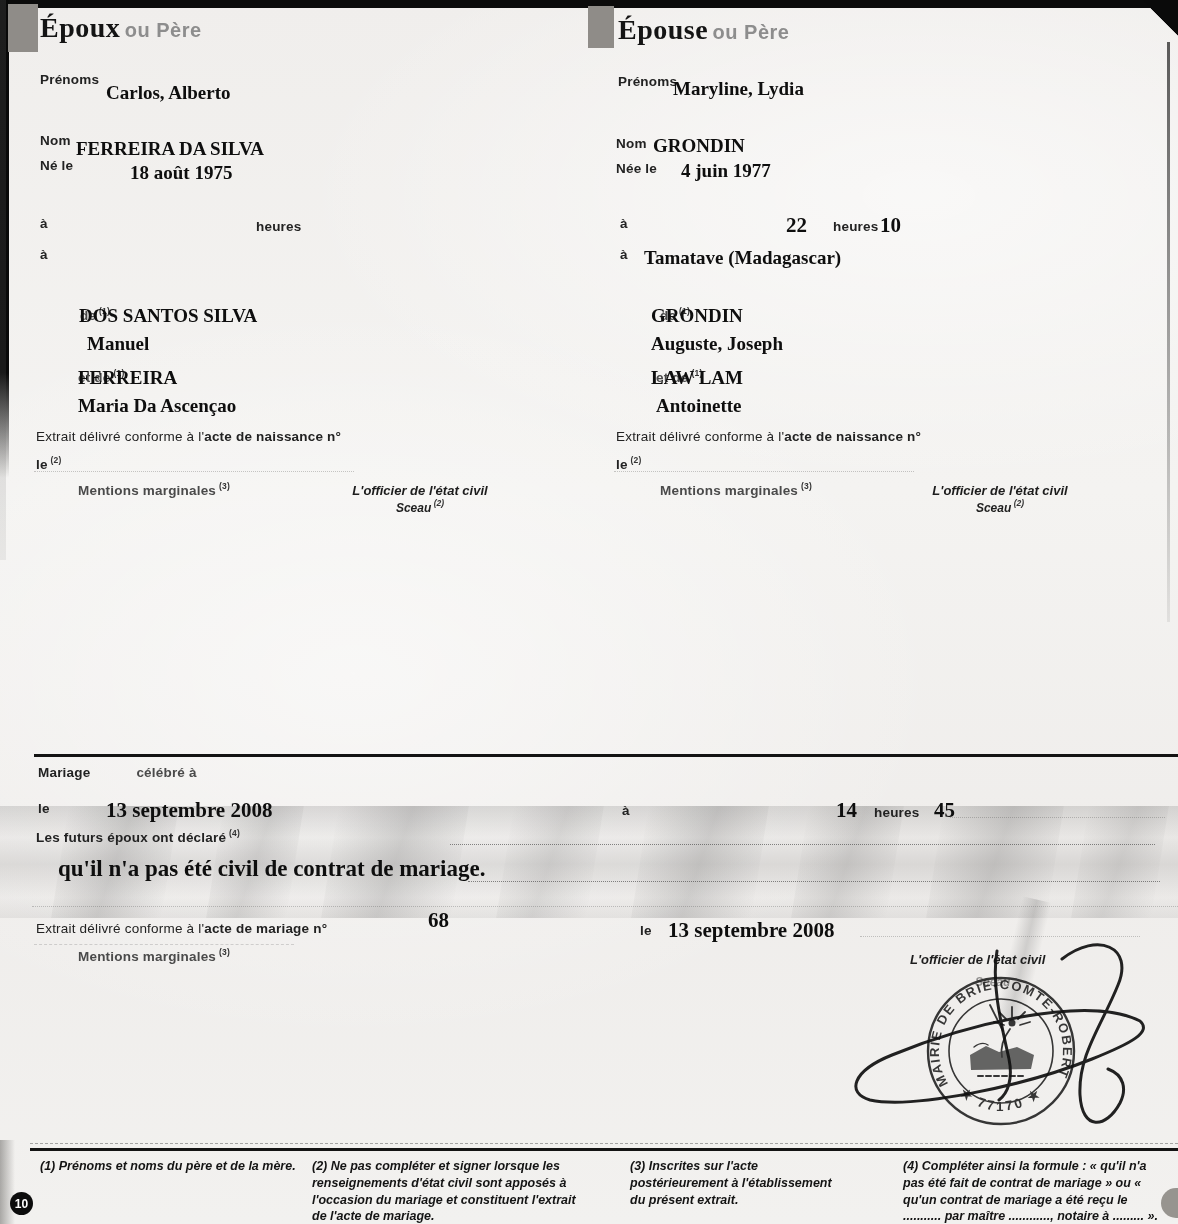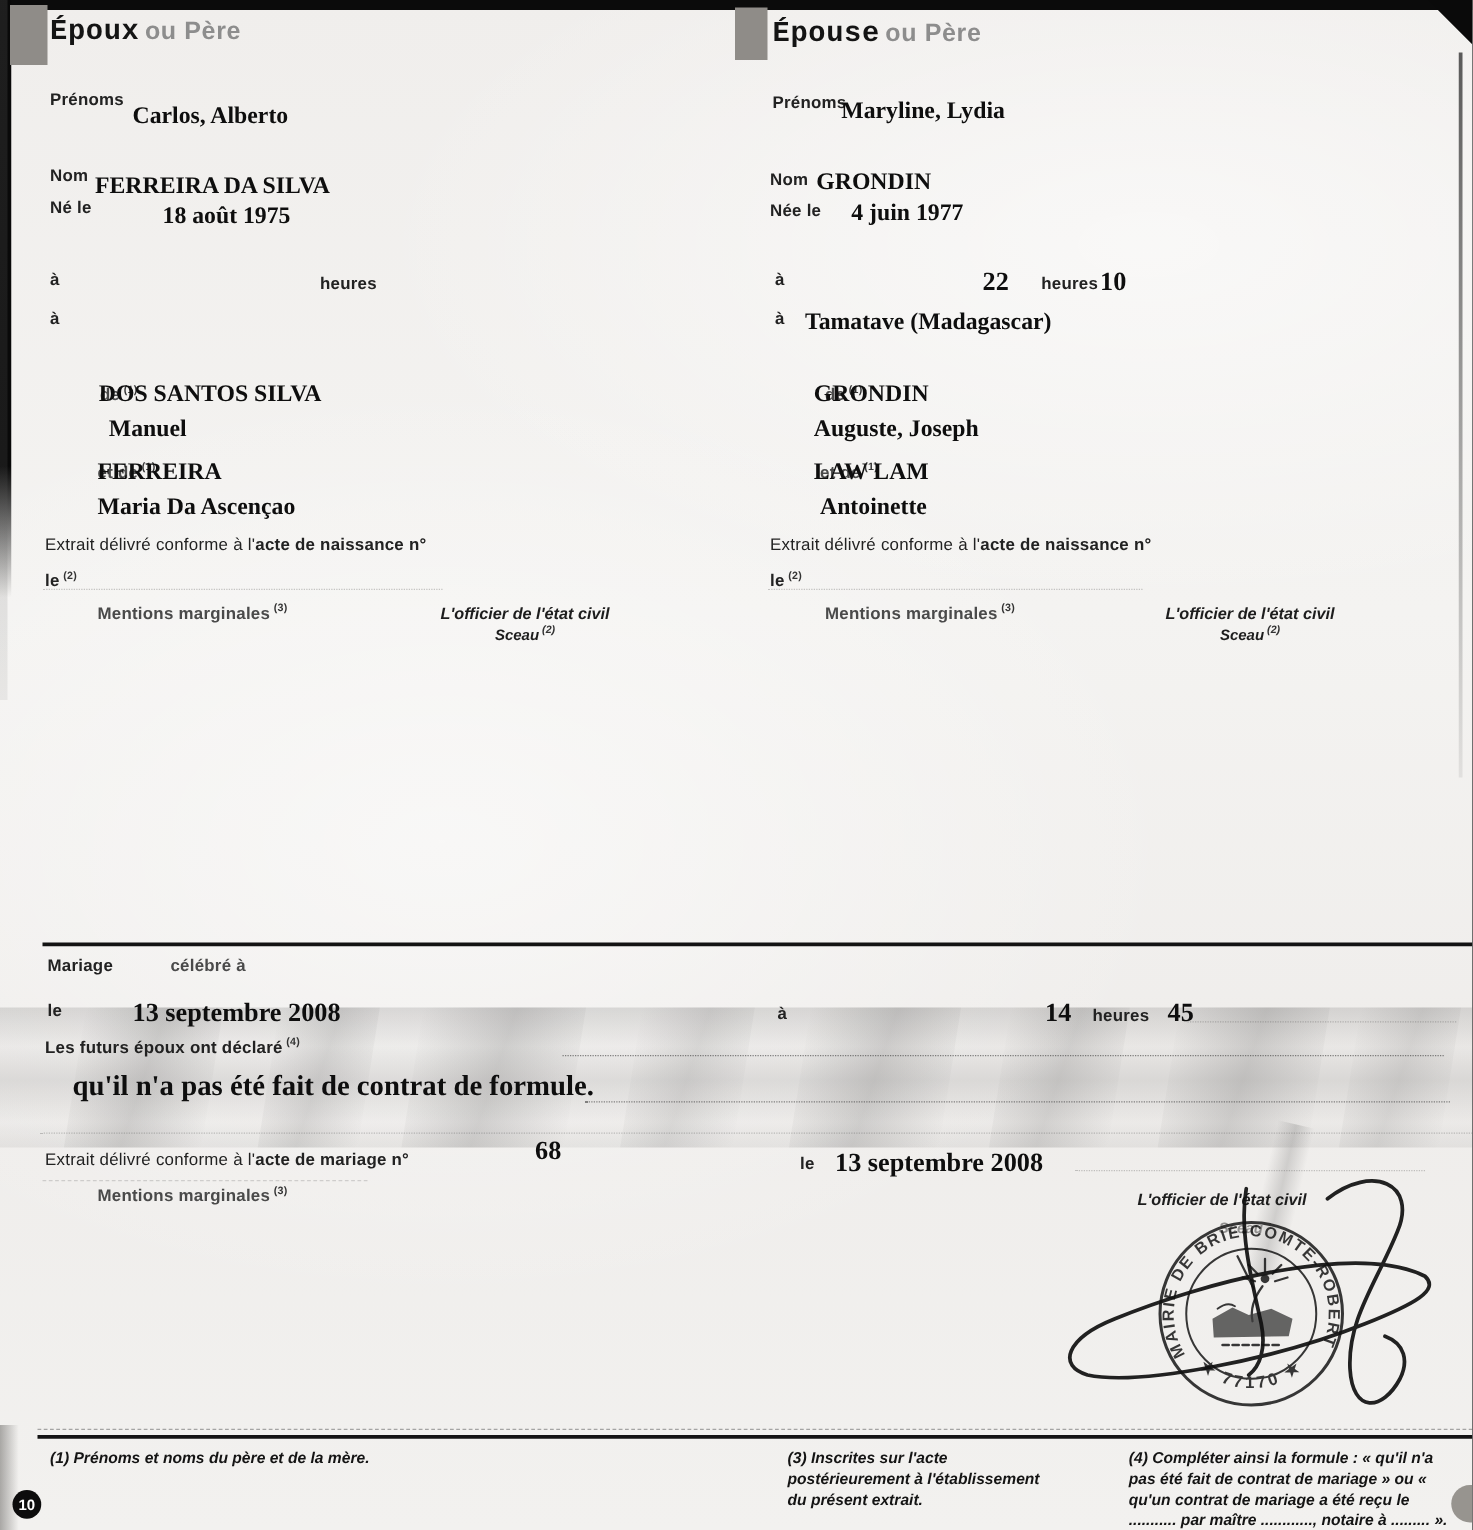--- a/index.html
+++ b/index.html
@@ -12,21 +12,21 @@
     font-family:"Liberation Sans", sans-serif; color:#161616;
   }
   .abs{position:absolute;}
   
   .lbl{font-family:"Liberation Sans",sans-serif;font-weight:700;font-size:13.5px;color:#222;letter-spacing:.2px;white-space:nowrap;}
   .lbl.gray{color:#4a4a4a;margin-left:42px;}
   .sup{font-size:8.5px;vertical-align:6px;font-weight:700;color:#333;}
   
   .val{font-family:"Liberation Serif","DejaVu Serif",serif;font-weight:700;font-size:19px;color:#0e0e0e;white-space:nowrap;}
   .val.big{font-size:21px;}
-  .hdr-main{font-family:Liberation Mono, monospace;font-weight:700;font-size:23px;color:#141414;letter-spacing:.5px;}
+  .hdr-main{font-family:Liberation Serif, serif;font-weight:700;font-size:28px;color:#141414;letter-spacing:.5px;}
   .hdr-sub{font-family:"Liberation Sans",sans-serif;font-weight:700;font-size:20px;color:#8d8d8d;letter-spacing:.5px;}
   .off{font-family:"Liberation Sans",sans-serif;font-style:italic;font-weight:700;font-size:13px;color:#1d1d1d;white-space:nowrap;}
   .foot{font-family:"Liberation Sans",sans-serif;font-style:italic;font-weight:700;font-size:12.5px;line-height:1.34;color:#141414;}
   .dotline{height:0;border-top:1.6px dotted rgba(60,60,60,.6);}
   .dashline{height:0;border-top:1.6px dashed rgba(70,70,70,.45);}
   .rule{background:#131313;}
   
   .edge-top{left:0;top:0;width:100%;height:8px;background:#0b0b0b;}
   .edge-left{left:0;top:0;width:9px;height:478px;background:linear-gradient(180deg,#090909 78%,rgba(9,9,9,0));}
   .edge-left2{left:0;top:430;width:6px;height:560px;background:linear-gradient(180deg,rgba(70,70,70,.35),rgba(130,130,130,.12));}
@@ -155,21 +155,21 @@
   <span class="abs val big" style="left:106px;top:798px;">13 septembre 2008</span>
   <span class="abs lbl" style="left:622px;top:803px;">à</span>
   <span class="abs val big" style="left:836px;top:798px;">14</span>
   <span class="abs lbl" style="left:874px;top:805px;">heures</span>
   <span class="abs val big" style="left:934px;top:798px;">45</span>
   <div class="abs dotline faint" style="left:950px;top:817px;width:215px;"></div>
 
   <span class="abs lbl" style="left:36px;top:828px;"><span>Les futurs époux ont déclaré</span> <span class="sup">(4)</span></span>
   <div class="abs dotline" style="left:450px;top:844px;width:705px;"></div>
 
-  <span class="abs val" style="left:58px;top:856px;font-size:23px;">qu'il n'a pas été fait de contrat de formule.</span>
+  <span class="abs val" style="left:58px;top:856px;font-size:23px;">qu'il n'a pas été civil de contrat de mariage.</span>
   <div class="abs dotline" style="left:468px;top:881px;width:692px;"></div>
   <div class="abs dotline faint" style="left:32px;top:906px;width:1146px;"></div>
 
   <span class="abs" style="left:36px;top:919px;"><span class="lbl" style="font-weight:400;">Extrait délivré conforme à l'</span><span class="lbl">acte de mariage n°</span></span>
   <span class="abs val big" style="left:428px;top:908px;">68</span>
   <div class="abs dashline faint" style="left:34px;top:944px;width:260px;"></div>
   <span class="abs lbl gray" style="left:36px;top:947px;"><span>Mentions marginales</span> <span class="sup">(3)</span></span>
 
   <span class="abs lbl" style="left:640px;top:923px;">le</span>
   <span class="abs val big" style="left:668px;top:918px;">13 septembre 2008</span>
@@ -214,17 +214,18 @@
       <path d="M 300,86 C 245,58 120,92 52,120 C 12,136 6,158 30,165 C 72,174 182,152 252,124 C 292,108 312,97 300,86"></path>
       <path d="M 222,24 C 258,-4 294,12 278,50 C 262,90 238,120 240,160 C 242,196 266,194 280,168 C 287,154 284,140 268,134"></path>
       <path d="M 157,16 C 151,50 162,92 169,124 C 173,144 168,158 159,165"></path>
     </g>
   </svg>
 
   <div class="abs dashline" style="left:30px;top:1143px;width:1148px;"></div>
   <div class="abs rule" style="left:30px;top:1148px;width:1148px;height:2.5px;"></div>
 
   <div class="abs foot" style="left:40px;top:1158px;width:262px;">(1) Prénoms et noms du père et de la mère.</div>
+  <div class="abs foot" style="left:312px;top:1158px;width:268px;">(2) Ne pas compléter et signer lorsque les renseignements d'état civil sont apposés à l'occasion du mariage et constituent l'extrait de l'acte de mariage.</div>
   <div class="abs foot" style="left:630px;top:1158px;width:220px;">(3) Inscrites sur l'acte postérieurement à l'établissement du présent extrait.</div>
   <div class="abs foot" style="left:903px;top:1158px;width:262px;">(4) Compléter ainsi la formule : « qu'il n'a pas été fait de contrat de mariage » ou « qu'un contrat de mariage a été reçu le ........... par maître ............, notaire à ......... ».</div>
 
   <div class="abs badge">10</div>
 </div>
 
 </body></html>

